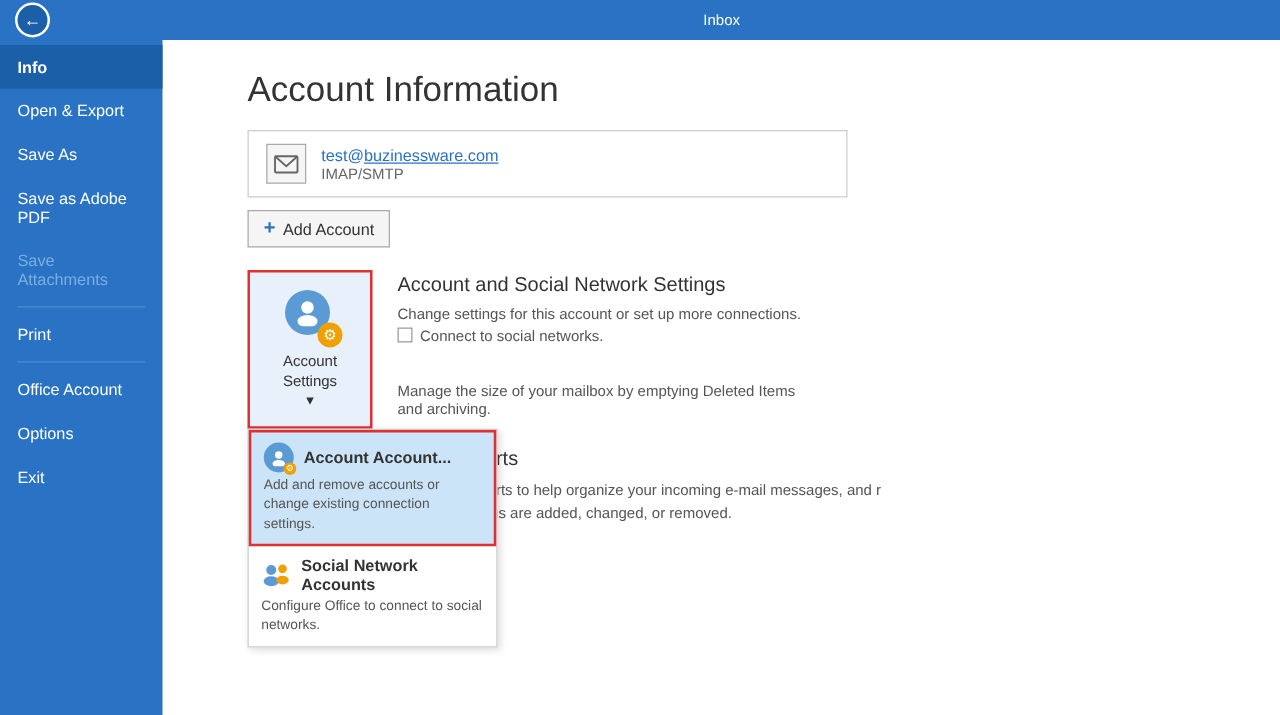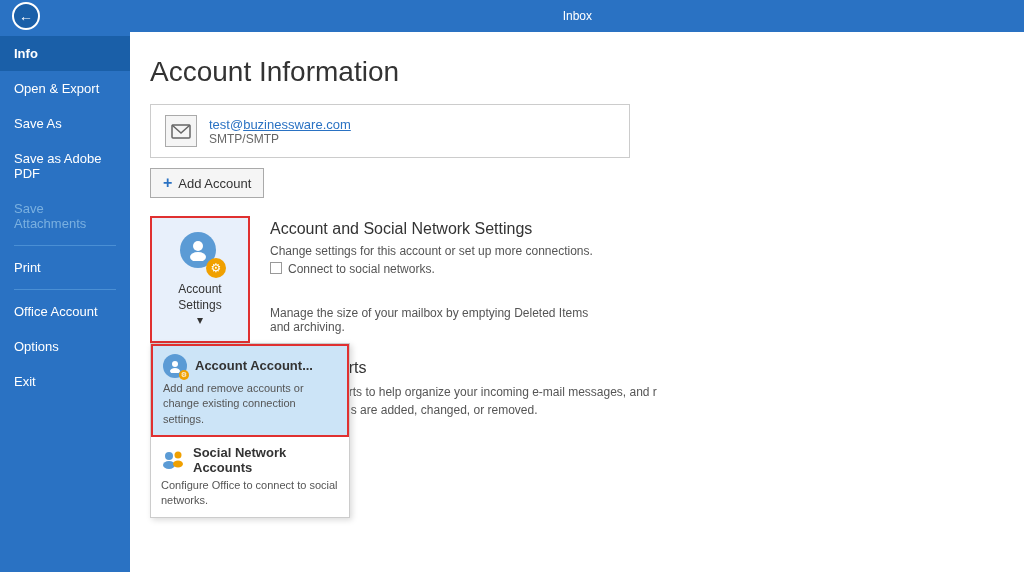--- a/index.html
+++ b/index.html
@@ -28,20 +28,21 @@
       font-size: 12px;
       margin-left: auto;
       margin-right: 420px;
     }
 
     
     .main-layout {
       display: flex;
       flex: 1;
       overflow: hidden;
+      gap: 48px;
     }
 
     
     .sidebar {
       width: 130px;
       background: #2a72c3;
       display: flex;
       flex-direction: column;
       padding-top: 4px;
     }
@@ -257,21 +258,21 @@
       <div class="account-icon">
         <svg width="22" height="22" viewBox="0 0 22 22">
           <rect x="2" y="5" width="18" height="13" rx="1" fill="none" stroke="#666" stroke-width="1.5"></rect>
           <polyline points="2,5 11,13 20,5" fill="none" stroke="#666" stroke-width="1.5"></polyline>
         </svg>
       </div>
       <div class="account-info">
         <div class="email">
           <span>test@</span><span style="color:#2a72c3;text-decoration:underline;cursor:pointer;">buzinessware.com</span>
         </div>
-        <div class="type">SMTP/SMTP</div>
+        <div class="type">IMAP/SMTP</div>
       </div>
     </div>
 
     
     <button class="add-account-btn">
       <span class="plus-icon">+</span>
       <span>Add Account</span>
     </button>
 
     

